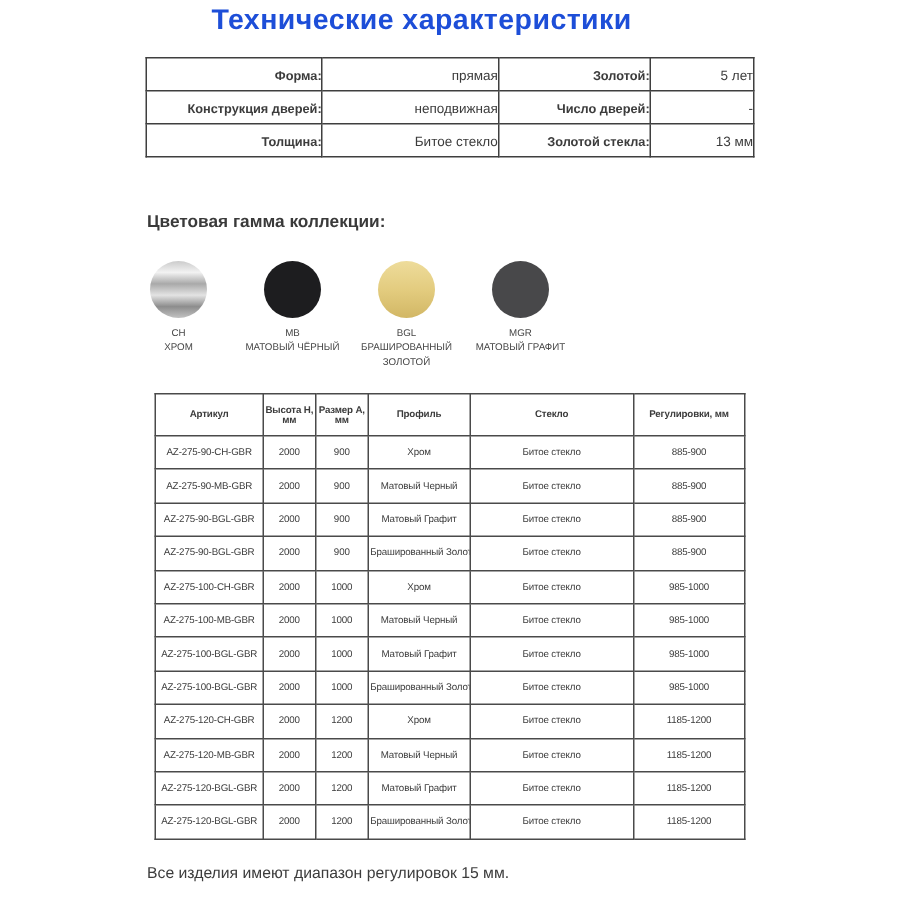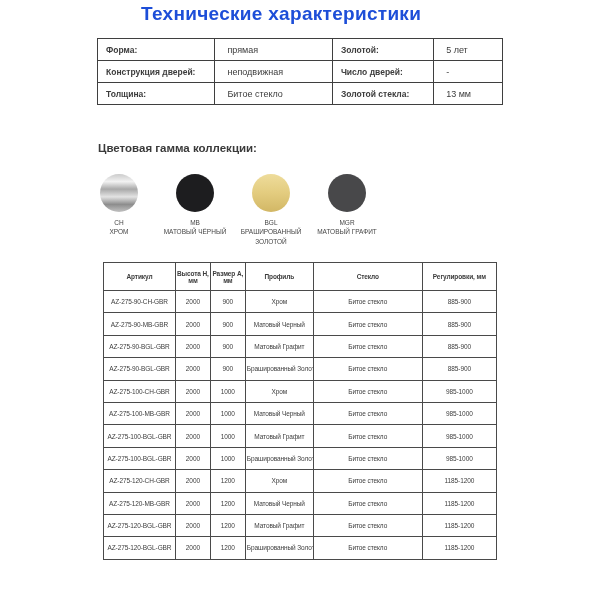--- a/index.html
+++ b/index.html
@@ -12,21 +12,21 @@
     font-size:19px; font-weight:600; letter-spacing:.3px; color:#1d4ed8;margin-left:37px;
   }
 
   
   .spec-table {
     position:absolute; left:97px; top:38px; width:406px;
     border-collapse:collapse; table-layout:fixed;
   }
   .spec-table th, .spec-table td {
     border:1px solid #3f3f3f; height:22px; vertical-align:middle;
-    text-align:left; overflow:hidden; white-space:nowrap;
+    text-align:right; overflow:hidden; white-space:nowrap;
   }
   .spec-table th { font-size:8.5px; font-weight:bold; padding-left:8px; }
   .spec-table td { font-size:9px; font-weight:400; padding-left:12px; }
 
   
   .colors-heading {
     position:absolute; left:98px; top:142px;
     font-size:11.5px; font-weight:bold; color:#3a3a3a;text-align:center;
   }
   .swatches {
@@ -231,15 +231,16 @@
           <td>AZ-275-120-BGL-GBR</td>
           <td>2000</td>
           <td>1200</td>
           <td>Брашированный Золотой</td>
           <td>Битое стекло</td>
           <td>1185-1200</td>
         </tr>
       </tbody>
   </table>
 
+  <p class="footer-note">Все изделия имеют диапазон регулировок 15 мм.</p>
   <div class="page-number">033</div>
 
 </div>
 
 </body></html>

